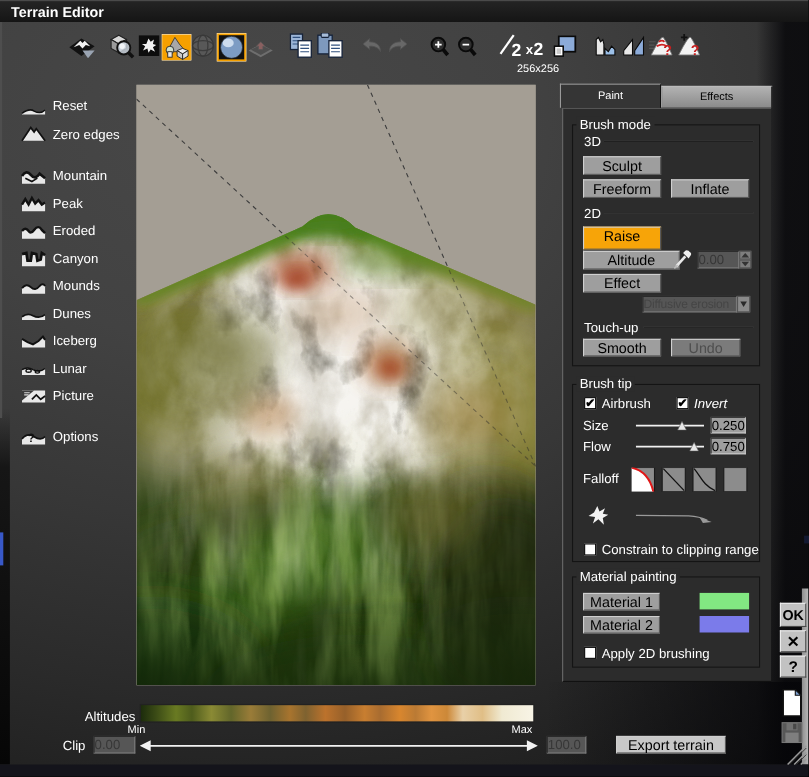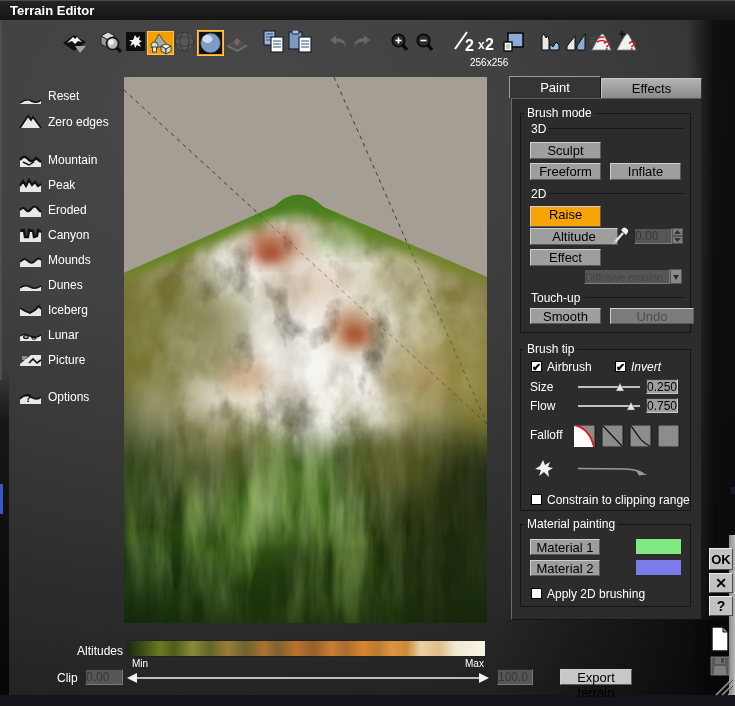--- a/index.html
+++ b/index.html
@@ -18,21 +18,21 @@
 #rightdark { position:absolute; left:688px; top:20px; width:47px; height:675px; background:linear-gradient(90deg, rgba(0,0,0,0) 0%, rgba(5,5,8,0.8) 55%); }
 #brdark { position:absolute; left:495px; top:620px; width:240px; height:75px; background:linear-gradient(90deg, rgba(5,5,8,0) 0%, rgba(5,5,8,0.7) 85%); }
 #rightstrip { position:absolute; left:729px; top:535px; width:6px; height:160px;
   background:linear-gradient(90deg,#8f8f8f,#b8b8b8); }
 .lbl { color:#fff; font-size:12px; position:absolute; white-space:nowrap; }
 
 #canvas { position:absolute; left:124px; top:77px; width:363px; height:546px; background:#a49e94; }
 
 #panel { position:absolute; left:511px; top:98px; width:190px; height:522px; background:#2c2c2c;
   border-left:1px solid #6a6a6a; border-top:1px solid #5a5a5a; border-bottom:1px solid #111; }
-.tab { position:absolute; font-size:13px; text-align:center; }
+.tab { position:absolute; font-size:10px; text-align:center; }
 #tabpaint { left:509px; top:76px; width:92px; height:22px; background:#353535; color:#fff;
   border-top:1px solid #9a9a9a; border-left:1px solid #9a9a9a; border-right:1px solid #111;
   line-height:22px; z-index:3;}
 #tabeffects { left:601px; top:78px; width:101px; height:20px;
   background:linear-gradient(#b2b2b2,#8a8a8a); color:#000; line-height:20px;
   border-top:1px solid #c8c8c8; border-left:1px solid #c8c8c8; border-right:1px solid #333; }
 .grp { position:absolute; border:1px solid #141414; box-shadow:inset 0 0 0 1px #3a3a3a00; }
 .grplabel { position:absolute; color:#fff; font-size:12px; background:#2c2c2c; padding:0 3px; }
 .btn { position:absolute; background:#9e9e9e; color:#000; font-size:13px; text-align:center;
   border-top:1px solid #cfcfcf; border-left:1px solid #cfcfcf; border-right:1px solid #5a5a5a; border-bottom:1px solid #5a5a5a; }
@@ -439,21 +439,21 @@
         <polygon points="4.5,5 8,1 1,1" fill="#333"></polygon>
       </svg></div>
 <div class="btn" style="left:530px;top:249px;width:71px;height:17px;line-height:16px;">Effect</div>
 <div class="disfield" style="left:584px;top:269px;width:86px;height:15px;line-height:14px;color:#454545;font-size:11px;white-space:nowrap;overflow:hidden;letter-spacing:-0.2px;">Diffusive erosion</div>
 <div style="position:absolute;left:670px;top:269px;width:12px;height:15px;background:#8a8a8a;border:1px solid #555;"><svg width="10" height="13">
         <polygon points="5,9 8,4 2,4" fill="#2a2a2a"></polygon>
       </svg></div>
 <div class="sublabel" style="left:531px;top:291px;">Touch-up</div>
 <div class="hline" style="left:585px;top:297px;width:100px;"></div>
 <div class="btn" style="left:530px;top:308px;width:71px;height:16px;line-height:15px;">Smooth</div>
-<div class="btn disabled" style="left:610px;top:308px;width:84px;height:16px;line-height:15px;">Undo</div>
+<div class="btn disabled" style="left:610px;top:308px;width:63px;height:16px;line-height:15px;">Undo</div>
 
 <div class="grp" style="left:520px;top:349px;width:171px;height:162px;"></div>
 <div class="grplabel" style="left:524px;top:342px;">Brush tip</div>
 <div class="checkbox" style="left:531px;top:361px;">✔</div>
 <div class="lbl" style="left:547px;top:360px;">Airbrush</div>
 <div class="checkbox" style="left:615px;top:361px;">✔</div>
 <div class="lbl" style="left:631px;top:360px;font-style:italic;">Invert</div>
 <div class="lbl" style="left:530px;top:380px;">Size</div>
 <svg style="position:absolute;left:578px;top:382px" width="62" height="12" viewBox="0 0 62 12">
  <line x1="0" y1="5" x2="62" y2="5" stroke="#f2f2f2" stroke-width="1.6"></line>
@@ -494,31 +494,31 @@
 <div class="btn" style="left:530px;top:560px;width:70px;height:16px;line-height:15px;">Material 2</div>
 <div style="position:absolute;left:636px;top:560px;width:45px;height:15px;background:#7b7bea;"></div>
 <div class="checkbox" style="left:531px;top:588px;">&nbsp;</div>
 <div class="lbl" style="left:547px;top:587px;">Apply 2D brushing</div>
 </div>
 
 <div id="bottomarea">
 <div class="lbl" style="left:77px;top:644px;">Altitudes</div>
 <div style="position:absolute;left:127px;top:640px;width:359px;height:17px;border:1px solid #222;
  background:linear-gradient(90deg,#1c2c0c 0%,#3c4c16 4%,#697a22 9%,#4e5c1c 13%,#8a8a34 18%,#62662a 23%,#9a7c38 28%,#6e6230 33%,#a8742e 38%,#7e6230 42%,#bc722c 47%,#96602a 52%,#c87e30 57%,#a86c30 61%,#d8862e 66%,#ba7a34 70%,#e09440 74%,#cc8838 78%,#e8d0a8 82%,#e0be86 87%,#f0ead2 92%,#f8f4e6 100%);"></div>
-<div class="lbl" style="left:132px;top:658px;font-size:10px;">Min</div>
+<div class="lbl" style="left:116px;top:658px;font-size:10px;">Min</div>
 <div class="lbl" style="left:465px;top:658px;font-size:10px;">Max</div>
 <div class="lbl" style="left:57px;top:671px;">Clip</div>
 <div class="disfield" style="left:85px;top:669px;width:38px;height:16px;line-height:15px;">0.00</div>
 <svg style="position:absolute;left:127px;top:672px" width="362" height="12" viewBox="0 0 362 12">
  <line x1="4" y1="6" x2="358" y2="6" stroke="#f2f2f2" stroke-width="1.6"></line>
  <polygon points="0,6 10,1 10,11" fill="#f2f2f2"></polygon>
  <polygon points="362,6 352,1 352,11" fill="#f2f2f2"></polygon>
 </svg>
 <div class="disfield" style="left:497px;top:669px;width:36px;height:16px;line-height:15px;">100.0</div>
-<div class="btn" style="left:560px;top:669px;width:72px;height:16px;line-height:15px;background:#c8c8c8;">Export terrain</div>
+<div class="btn" style="left:560px;top:669px;width:100px;height:16px;line-height:15px;background:#c8c8c8;">Export terrain</div>
 </div>
 
 <svg style="position:absolute;left:709px;top:626px" width="22" height="26" viewBox="0 0 22 26">
  <path d="M3,1 L14,1 L19,6 L19,25 L3,25 Z" fill="#fff" stroke="#111" stroke-width="1.4"></path>
  <path d="M14,1 L19,6 L14,6 Z" fill="#7a9ccc" stroke="#111" stroke-width="1"></path>
 </svg>
 <svg style="position:absolute;left:709px;top:655px" width="22" height="22" viewBox="0 0 22 22">
  <rect x="2" y="2" width="18" height="18" fill="#585858" stroke="#767676" stroke-width="1"></rect>
  <rect x="6" y="2" width="10" height="7" fill="#707070"></rect>
  <rect x="5" y="11" width="12" height="9" fill="#7e7e7e"></rect>

